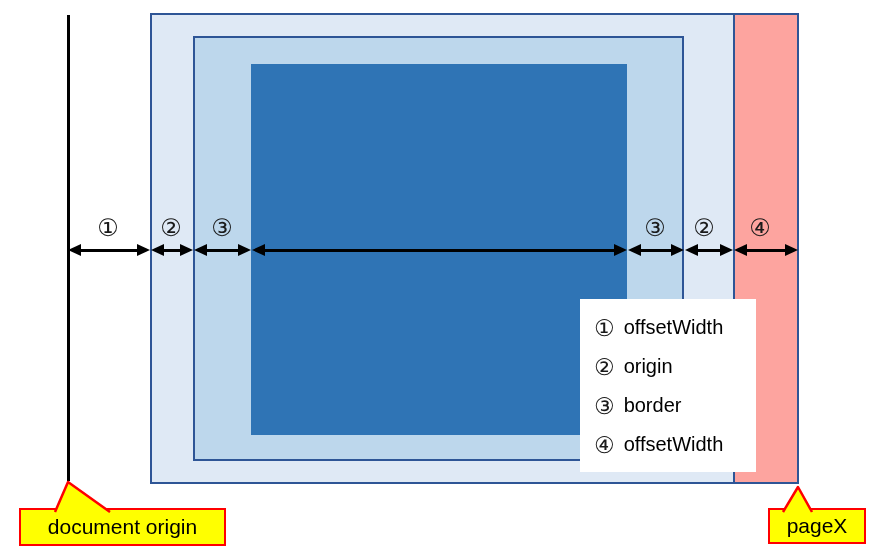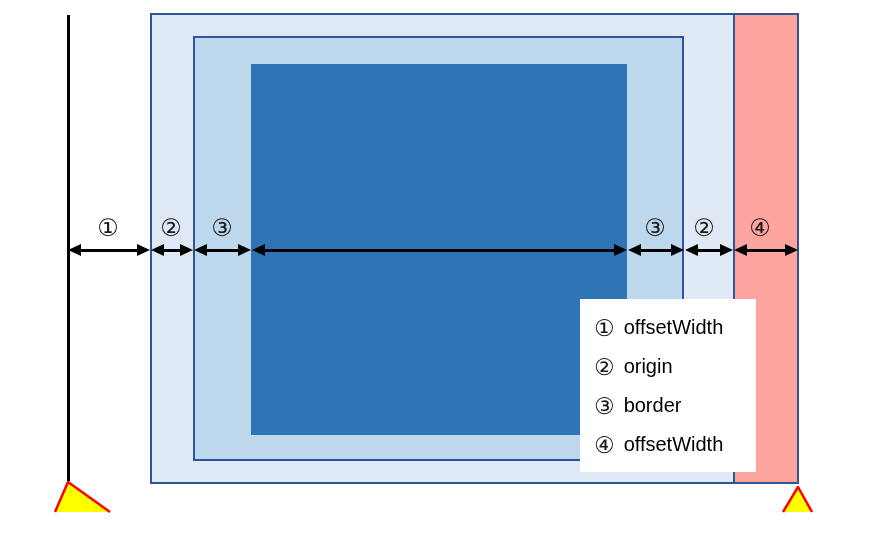--- a/index.html
+++ b/index.html
@@ -96,21 +96,27 @@
     <div class="legend-row">
       <span class="legend-num">③</span>
       <span class="legend-label">border</span>
     </div>
     <div class="legend-row">
       <span class="legend-num">④</span>
       <span class="legend-label">offsetWidth</span>
     </div>
   </div>
 
+  <div class="callout-box callout-origin">
+    <span>document origin</span>
+  </div>
   <svg class="callout-tri tri-origin" width="80" height="34" viewBox="0 0 80 34">
     <path d="M15,33 L28,3 L70,33" fill="#ffff00" stroke="#ff0000" stroke-width="2.5" stroke-linejoin="round"></path>
   </svg>
 
+  <div class="callout-box callout-pagex">
+    <span>pageX</span>
+  </div>
   <svg class="callout-tri tri-pagex" width="50" height="29" viewBox="0 0 50 29">
     <path d="M8,28 L23,3 L37,28" fill="#ffff00" stroke="#ff0000" stroke-width="2.5" stroke-linejoin="round"></path>
   </svg>
 
 </div>
 
 </body></html>

